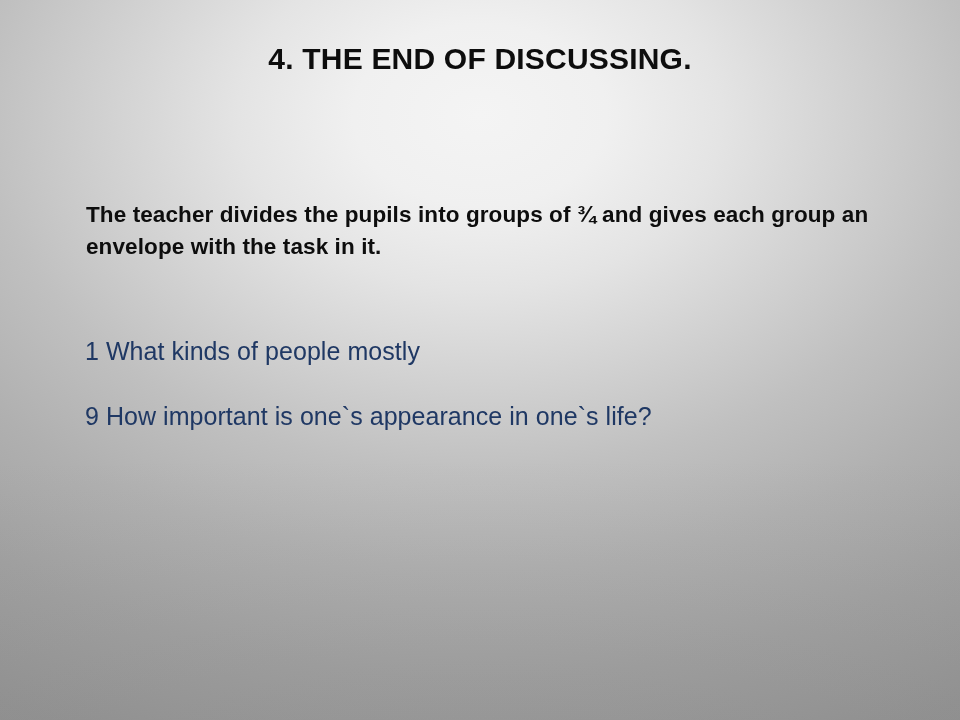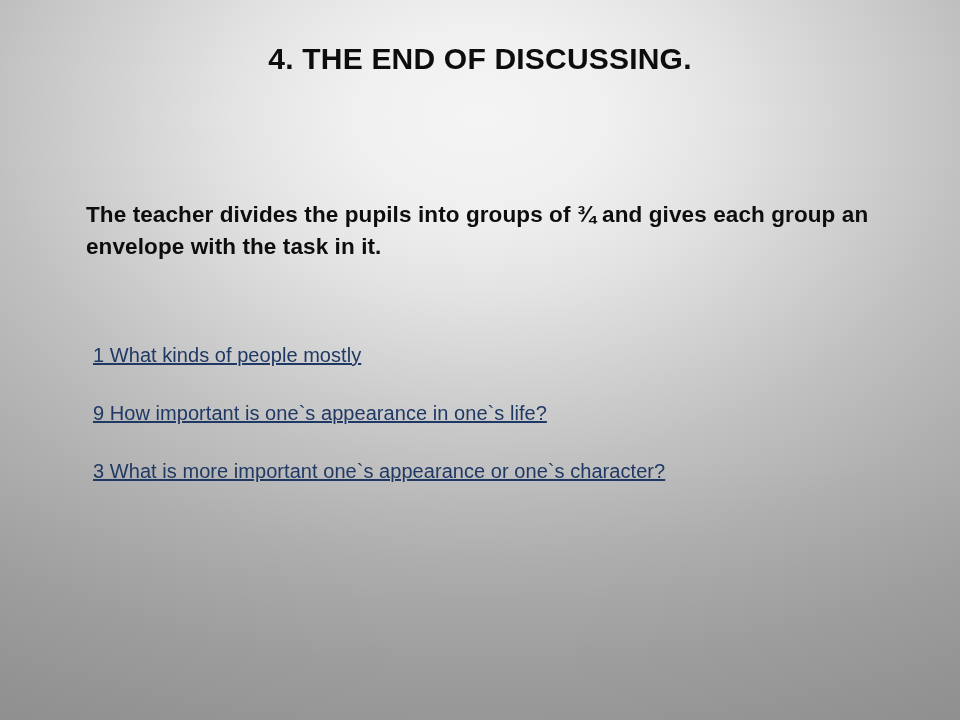--- a/index.html
+++ b/index.html
@@ -83,27 +83,26 @@
     letter-spacing: 0.1px;
   }
 
   
   #questions-block {
     top: 333px;
     left: 85px;
     width: 820px;
   }
   .question {
-    margin: 8px;
-    font-size: 20px;
+    margin: 0;
+    font-size: 25px;
     font-weight: normal;
     color: #1f3864;
     line-height: 1.44;
     letter-spacing: 0.05px;
-    text-decoration: underline;
   }
   #question-1 { margin-bottom: 29px; }
   #question-2 { margin-bottom: 29px; }
   #question-3 { margin-bottom: 0; }
   .question .qline { display: block; }
 </style>
 </head>
 <body>
 
 <div id="slide">
@@ -119,19 +118,16 @@
   <div class="layer" id="questions-block">
 
     <p class="question" id="question-1">
       <span class="qline">1 What kinds of people mostly</span>
     </p>
 
     <p class="question" id="question-2">
       <span class="qline">9 How important is one`s appearance in one`s life?</span>
     </p>
 
-    <p class="question" id="question-3">
-      <span class="qline">3 What is more important one`s appearance or one`s character?</span>
-    </p>
 
   </div>
 
 </div>
 
 </body></html>

